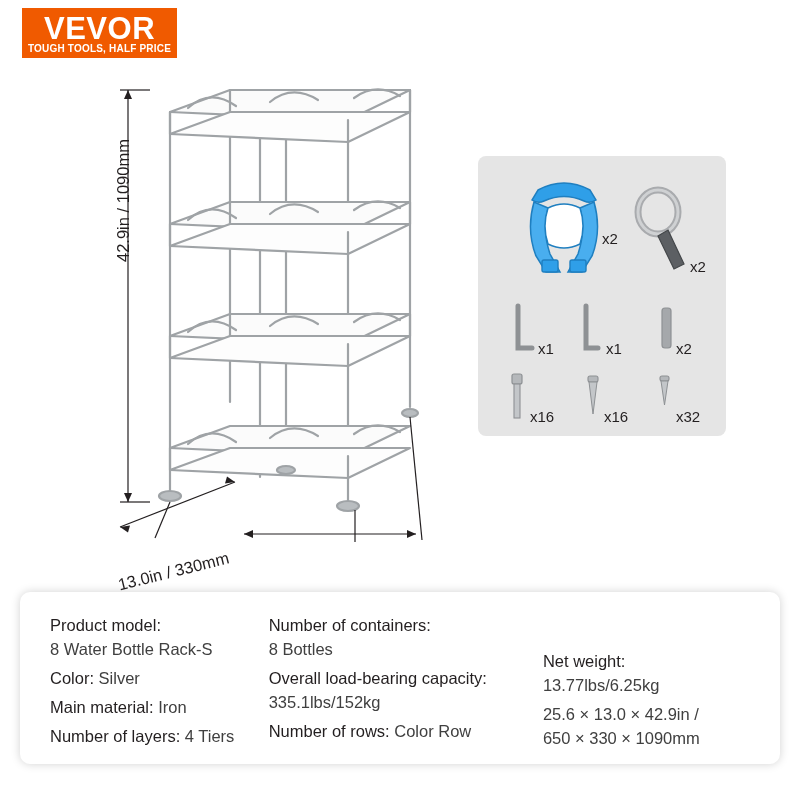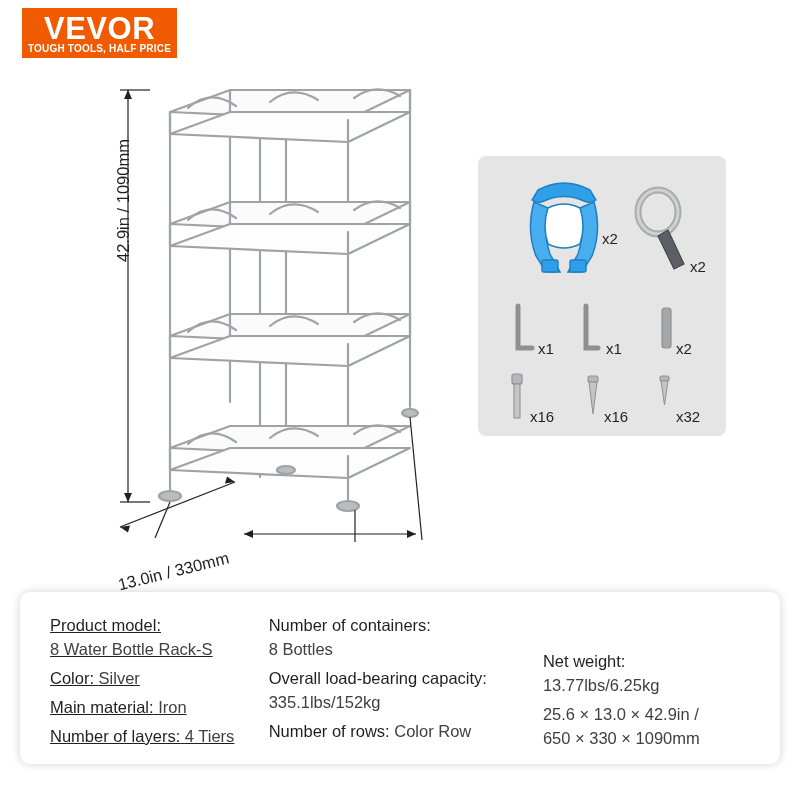--- a/index.html
+++ b/index.html
@@ -105,21 +105,21 @@
     box-shadow: 0 0 10px rgba(0,0,0,0.18);
     box-sizing: border-box;
     padding: 22px 30px 0 30px;
     display: flex;
   }
   .spec-col {
     display: flex;
     flex-direction: column;
     gap: 5px;
   }
-  #spec-col-1 { width: 228px; text-decoration: underline; }
+  #spec-col-1 { width: 228px; }
   #spec-col-2 { width: 286px; }
   #spec-col-3 { width: 216px; margin-top: 36px; }
 
   .spec-row {
     font-size: 16.5px;
     line-height: 1.45;
     color: #231f20;
     white-space: nowrap;
   }
   .spec-key { color: #231f20; }

